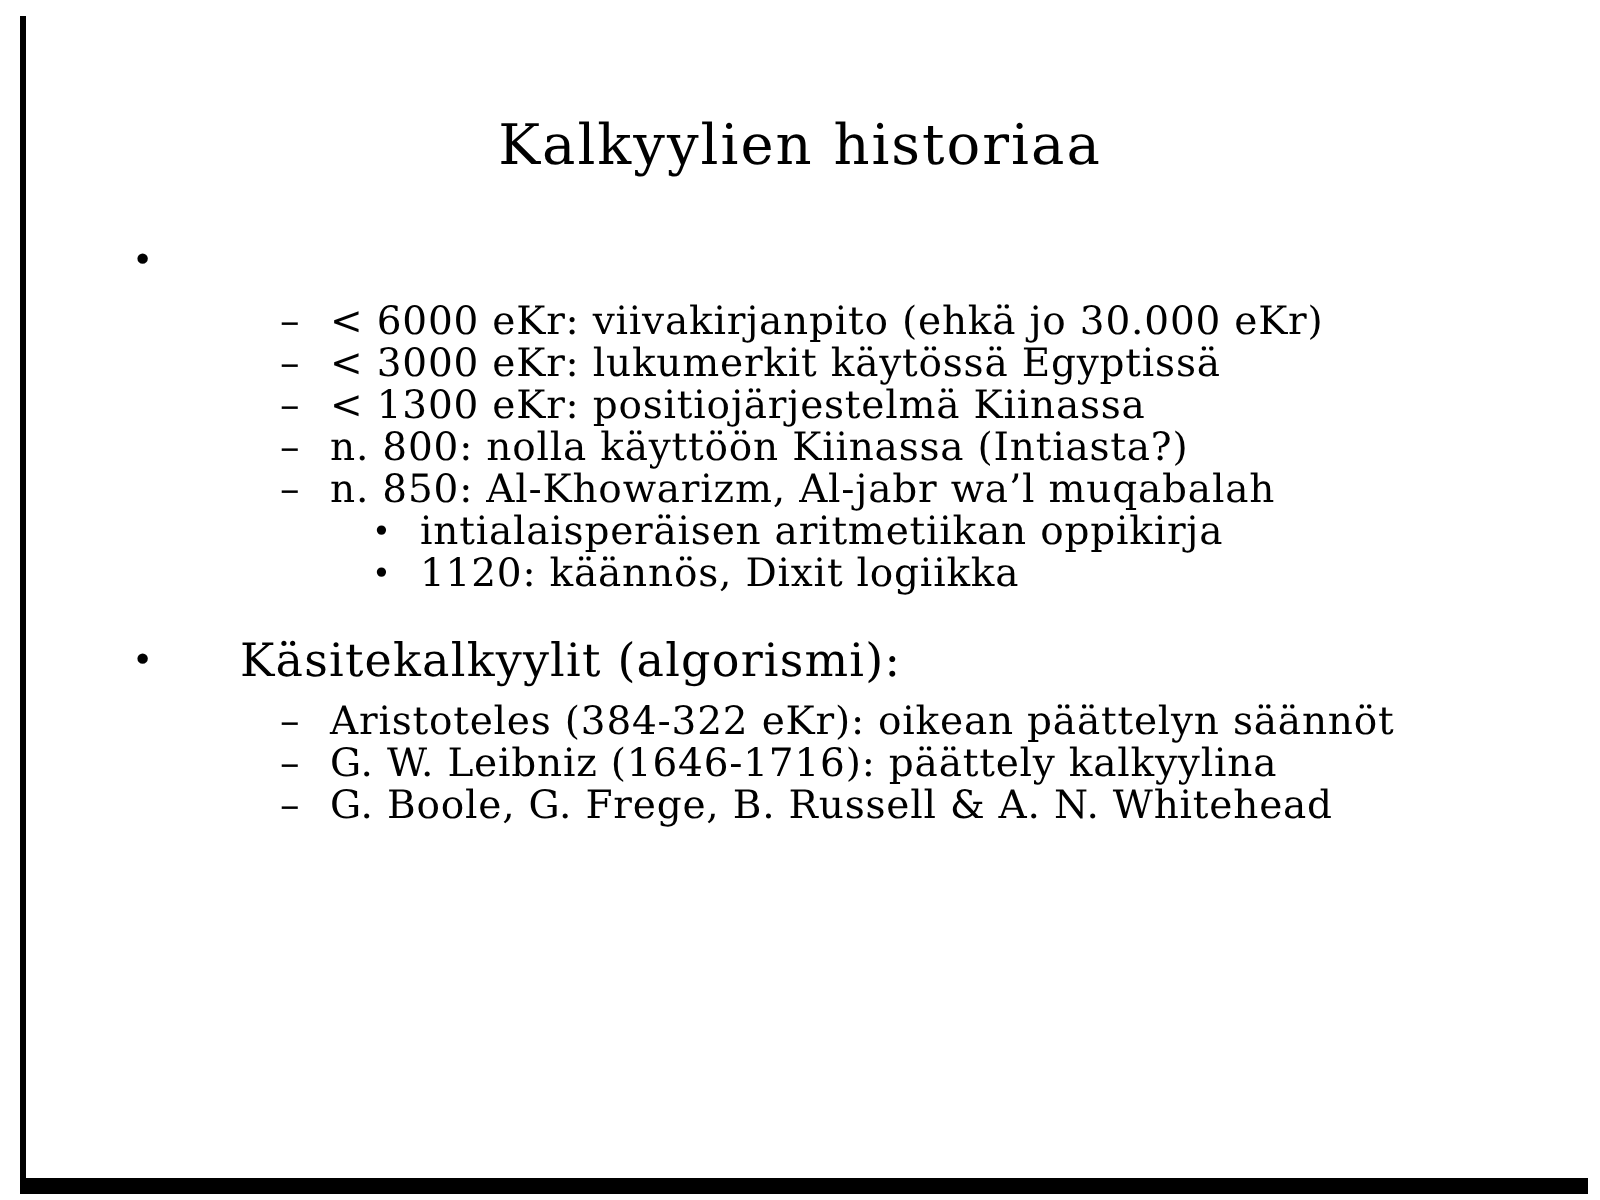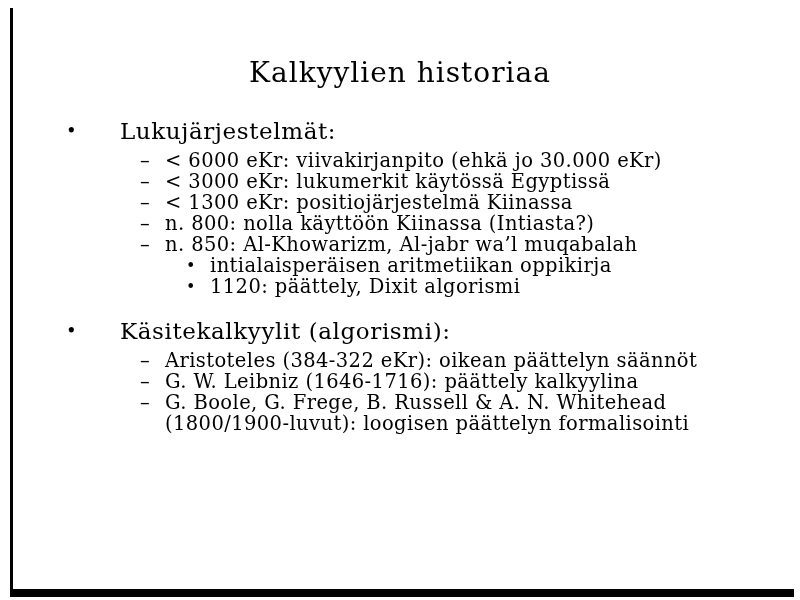--- a/index.html
+++ b/index.html
@@ -77,21 +77,20 @@
 <div class="slide">
 
   <div class="edge-left"></div>
   <div class="edge-bottom"></div>
 
   <div class="title">Kalkyylien historiaa</div>
 
   <div class="section sec-0">
     <div class="sec-label-row">
       <span class="l1-marker">•</span>
-      <span>Lukujärjestelmät:</span>
     </div>
 
     <div class="row">
       <span class="l2-indent"></span>
       <span class="l2-marker">–</span>
       <span><span>&lt; 6000 eKr: viivakirjanpito (ehkä jo 30.000 eKr)</span><span class="it"></span></span>
     </div>
     <div class="row">
       <span class="l2-indent"></span>
       <span class="l2-marker">–</span>
@@ -113,21 +112,21 @@
       <span><span>n. 850: Al-Khowarizm, </span><span class="it">Al-jabr wa’l muqabalah</span></span>
     </div>
     <div class="row">
       <span class="l3-indent"></span>
       <span class="l3-marker">•</span>
       <span><span>intialaisperäisen aritmetiikan oppikirja</span><span class="it"></span></span>
     </div>
     <div class="row">
       <span class="l3-indent"></span>
       <span class="l3-marker">•</span>
-      <span><span>1120: päättely, </span><span class="it">Dixit algorismi</span></span>
+      <span><span>1120: käännös, </span><span class="it">Dixit logiikka</span></span>
     </div>
   </div>
 
   <div class="section sec-1">
     <div class="sec-label-row">
       <span class="l1-marker">•</span>
       <span>Käsitekalkyylit (algorismi):</span>
     </div>
 
     <div class="row">
@@ -138,20 +137,15 @@
     <div class="row">
       <span class="l2-indent"></span>
       <span class="l2-marker">–</span>
       <span><span>G. W. Leibniz (1646-1716): päättely kalkyylina</span><span class="it"></span></span>
     </div>
     <div class="row">
       <span class="l2-indent"></span>
       <span class="l2-marker">–</span>
       <span><span>G. Boole, G. Frege, B. Russell &amp; A. N. Whitehead</span><span class="it"></span></span>
     </div>
-    <div class="row">
-      <span class="l2-indent"></span>
-      <span class="l2-marker"></span>
-      <span><span>(1800/1900-luvut): loogisen päättelyn formalisointi</span><span class="it"></span></span>
-    </div>
   </div>
 
 </div>
 
 </body></html>

